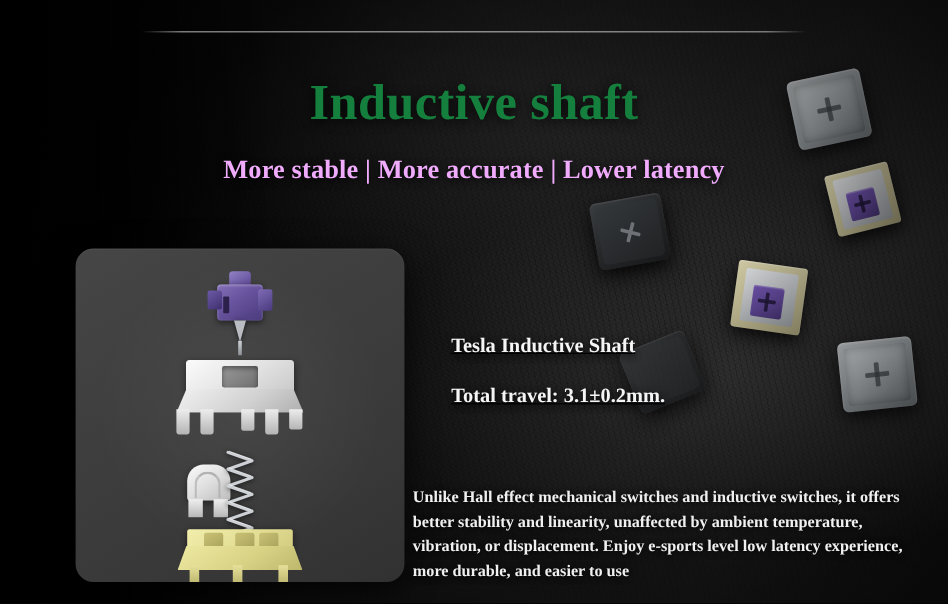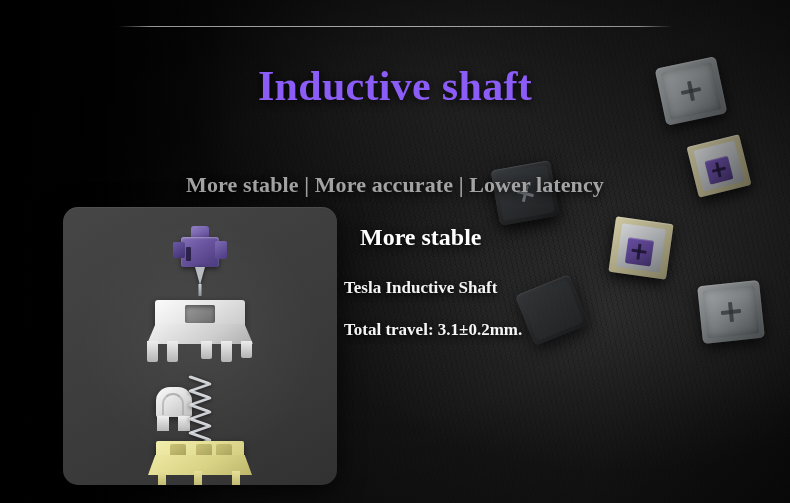--- a/index.html
+++ b/index.html
@@ -97,33 +97,32 @@
   
   .divider{
     position:absolute;left:118px;top:26px;width:554px;height:1px;
     background:linear-gradient(90deg,rgba(190,190,190,0) 0%,rgba(200,200,200,.75) 6%,rgba(205,205,205,.8) 50%,rgba(200,200,200,.7) 94%,rgba(190,190,190,0) 100%);
   }
 
   
   .title{
     position:absolute;left:0;top:62px;width:790px;
     text-align:center;
-    font-size:42px;font-weight:700;color:#8b5cf6;
+    font-size:42px;font-weight:700;color:#15803d;
     letter-spacing:.3px;
     text-shadow:0 2px 10px rgba(0,0,0,.9);
     white-space:nowrap;
   }
   .subtitle{
     position:absolute;left:0;top:128px;width:790px;
     text-align:center;
-    font-size:22px;font-weight:700;color:#a3a3a3;
+    font-size:22px;font-weight:700;color:#f0abfc;
     letter-spacing:.1px;
     text-shadow:0 2px 8px rgba(0,0,0,.9);
     white-space:nowrap;
-    margin-top:44px;
   }
 
   
   .panel{
     position:absolute;left:63px;top:207px;width:274px;height:278px;
     border-radius:15px;
     background:linear-gradient(150deg,#464646 0%,#3e3e3e 40%,#383838 75%,#313131 100%);
     box-shadow:0 6px 26px rgba(0,0,0,.7), inset 0 1px 0 rgba(255,255,255,.06);
     overflow:hidden;
   }
@@ -251,21 +250,21 @@
   .base .pinleg.p2{left:46px;height:14px;}
   .base .pinleg.p3{left:84px;}
 
   
   .sec-head{
     position:absolute;left:360px;top:224px;
     font-size:24px;font-weight:700;color:#fff;
     text-shadow:0 2px 8px rgba(0,0,0,.95);
     white-space:nowrap;
   }
-  .specs{position:absolute;left:344px;top:278px;width:400px;}
+  .specs{position:absolute;left:376px;top:278px;width:400px;text-decoration:underline;}
   .spec-line{
     font-size:17px;font-weight:700;color:#f5f5f5;
     margin-bottom:22px;
     text-shadow:0 2px 7px rgba(0,0,0,.95);
     white-space:nowrap;
   }
   .spec-line:last-child{margin-bottom:0;}
 
   .paragraph{
     position:absolute;left:344px;top:404px;width:424px;
@@ -387,21 +386,21 @@
         <div class="cell c3"></div>
         <div class="wall"></div>
         <div class="pinleg p1"></div>
         <div class="pinleg p2"></div>
         <div class="pinleg p3"></div>
       </div>
 
     </div>
   </div>
 
-  <div class="sec-head">More stable</div>
 
   <div class="specs">
     <div class="spec-line">Tesla Inductive Shaft</div>
     <div class="spec-line">Total travel: 3.1±0.2mm.</div>
   </div>
 
+  <div class="paragraph">Unlike Hall effect mechanical switches and inductive switches, it offers better stability and linearity, unaffected by ambient temperature, vibration, or displacement. Enjoy e-sports level low latency experience, more durable, and easier to use</div>
 
 </div>
 
 </body></html>

